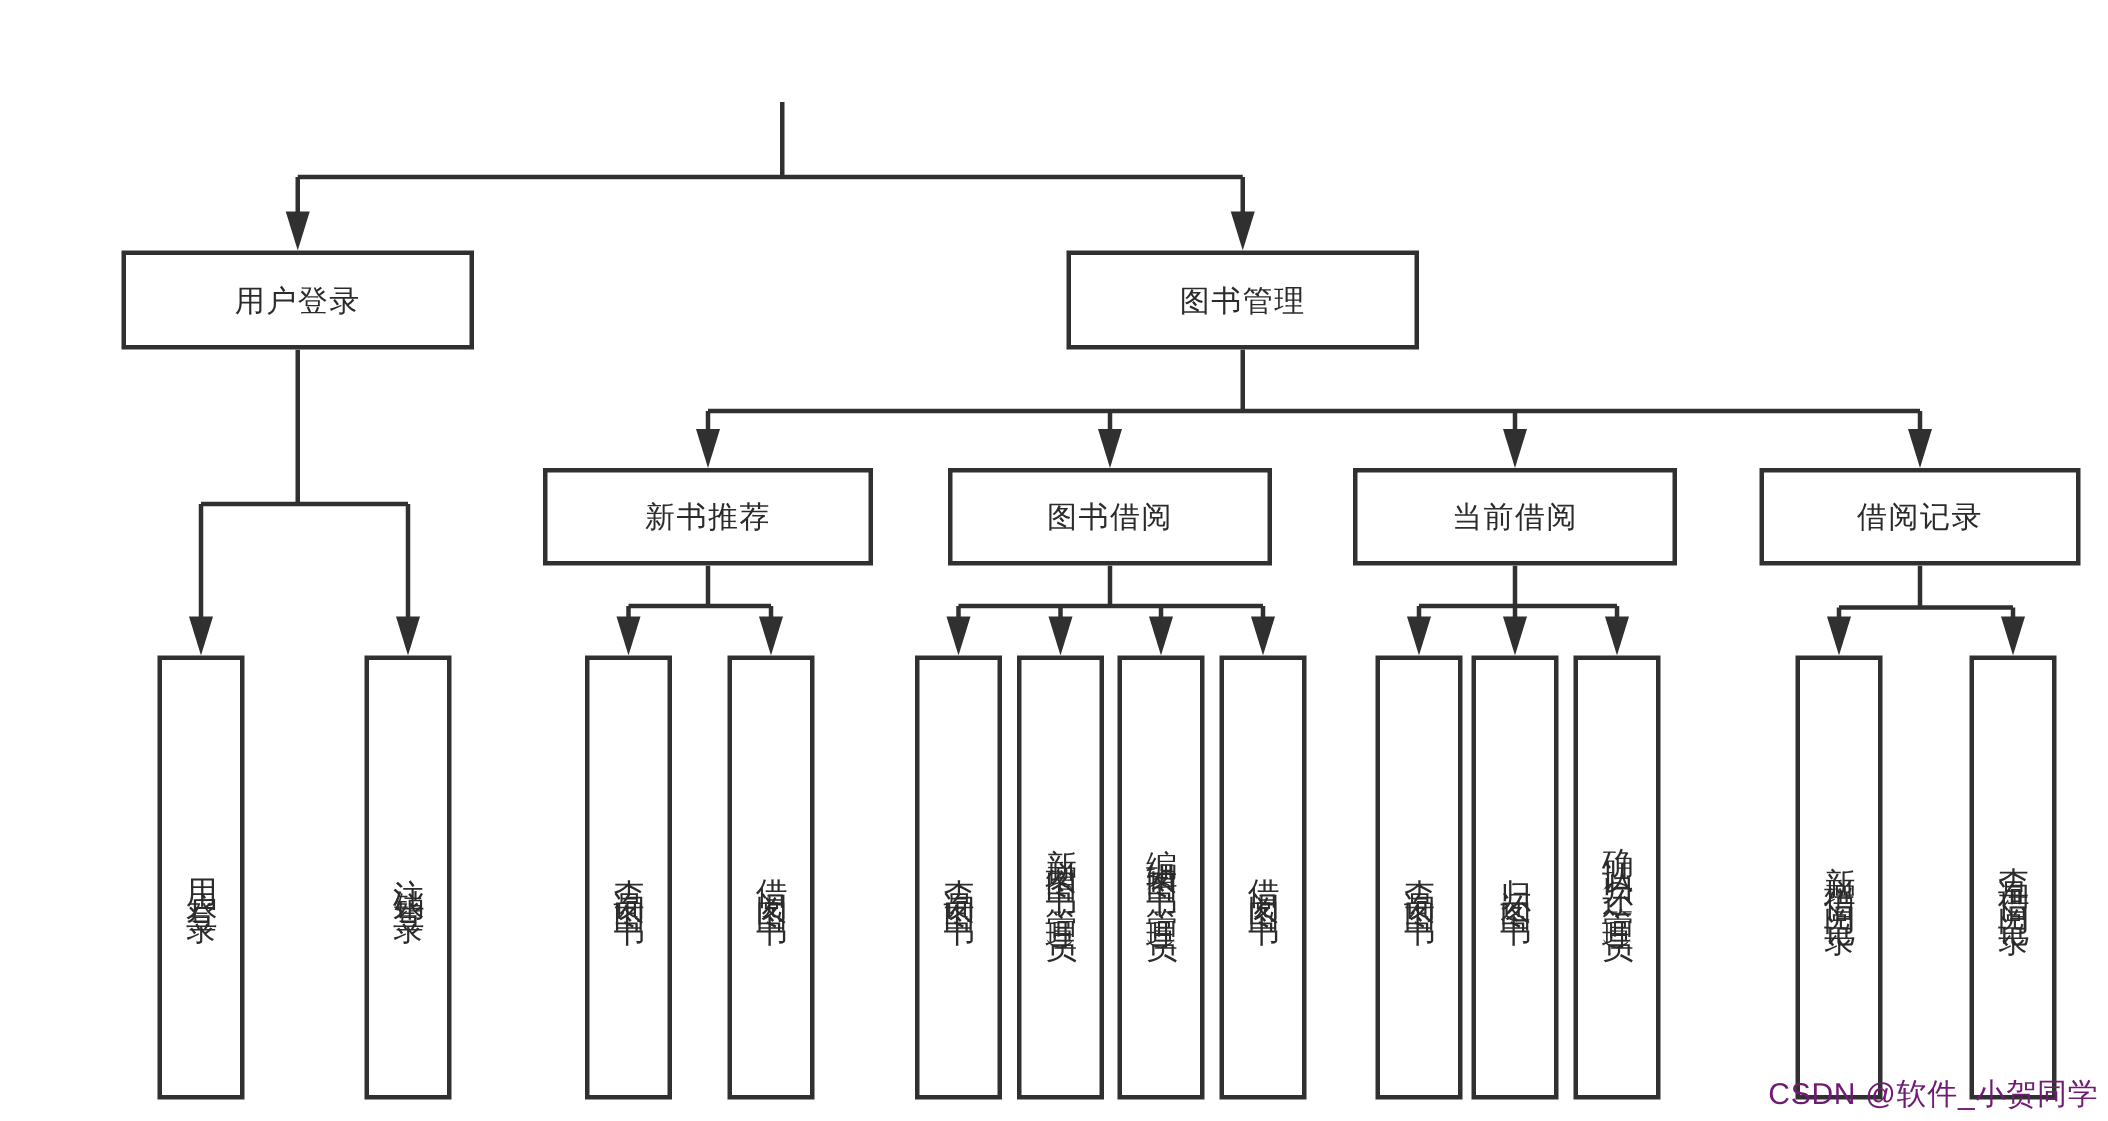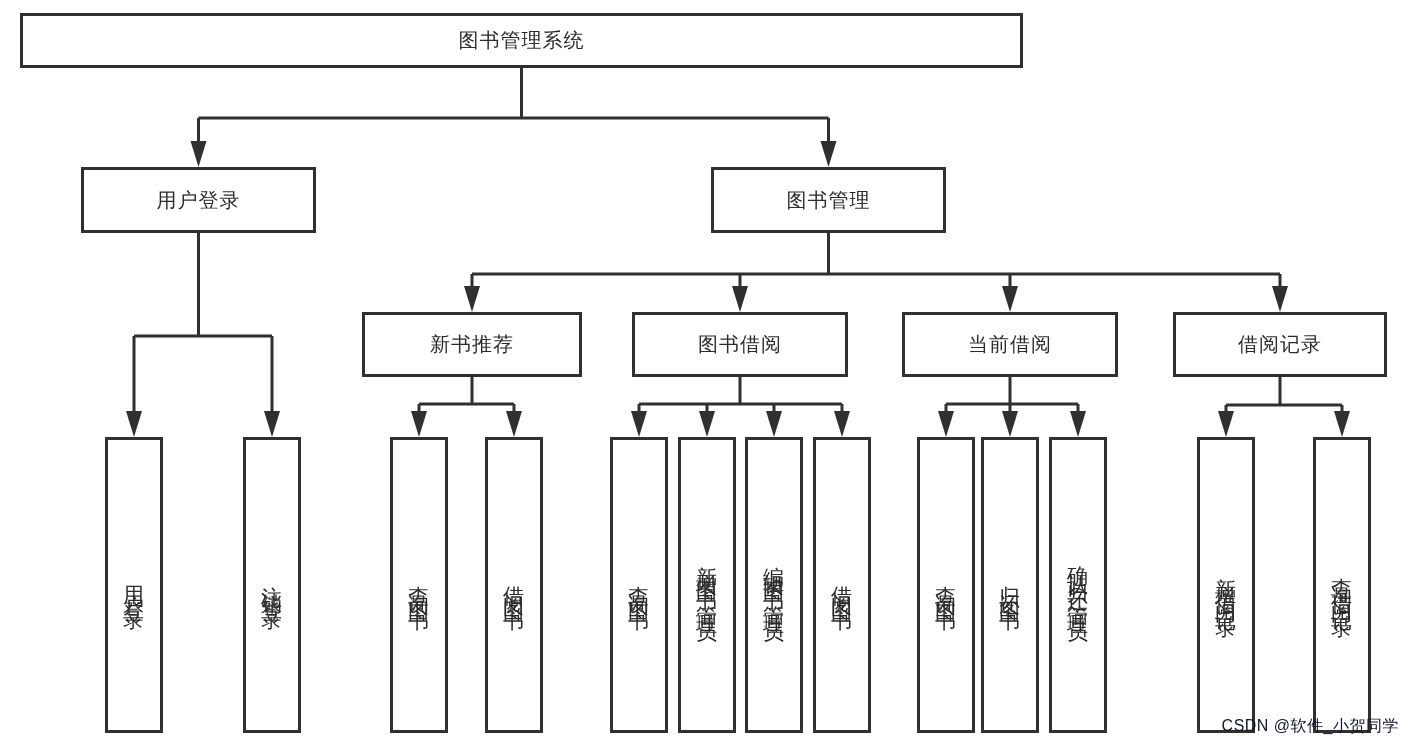--- a/index.html
+++ b/index.html
@@ -34,22 +34,22 @@
     font-size: 21px;
     letter-spacing: 8px;
     line-height: 1;
     color: #2b2b2b;
     white-space: nowrap;
   }
   .watermark {
     position: absolute;
     top: 716px;
     right: 6px;
-    font-size: 16px;
-    color: #0f172a;
+    font-size: 20px;
+    color: #701a75;
     letter-spacing: 0.5px;
     z-index: 5;
   }
 </style>
 </head>
 <body>
 
 <div class="stage">
 
   <svg class="connectors" width="1405" height="747" viewBox="0 0 1405 747">
@@ -88,23 +88,20 @@
       <polygon points="766,411 782,411 774,437"></polygon>
       <polygon points="834,411 850,411 842,437"></polygon>
       <polygon points="938,411 954,411 946,437"></polygon>
       <polygon points="1002,411 1018,411 1010,437"></polygon>
       <polygon points="1070,411 1086,411 1078,437"></polygon>
       <polygon points="1218,411 1234,411 1226,437"></polygon>
       <polygon points="1334,411 1350,411 1342,437"></polygon>
     </g>
   </svg>
 
-  <div class="node h" style="left:20px; top:13px; width:1003px; height:55px;">
-    <span>图书管理系统</span>
-  </div>
 
   <div class="node h" style="left:81px; top:167px; width:235px; height:66px;">
     <span>用户登录</span>
   </div>
   <div class="node h" style="left:711px; top:167px; width:235px; height:66px;">
     <span>图书管理</span>
   </div>
 
   <div class="node h" style="left:362px; top:312px; width:220px; height:65px;">
     <span>新书推荐</span>

